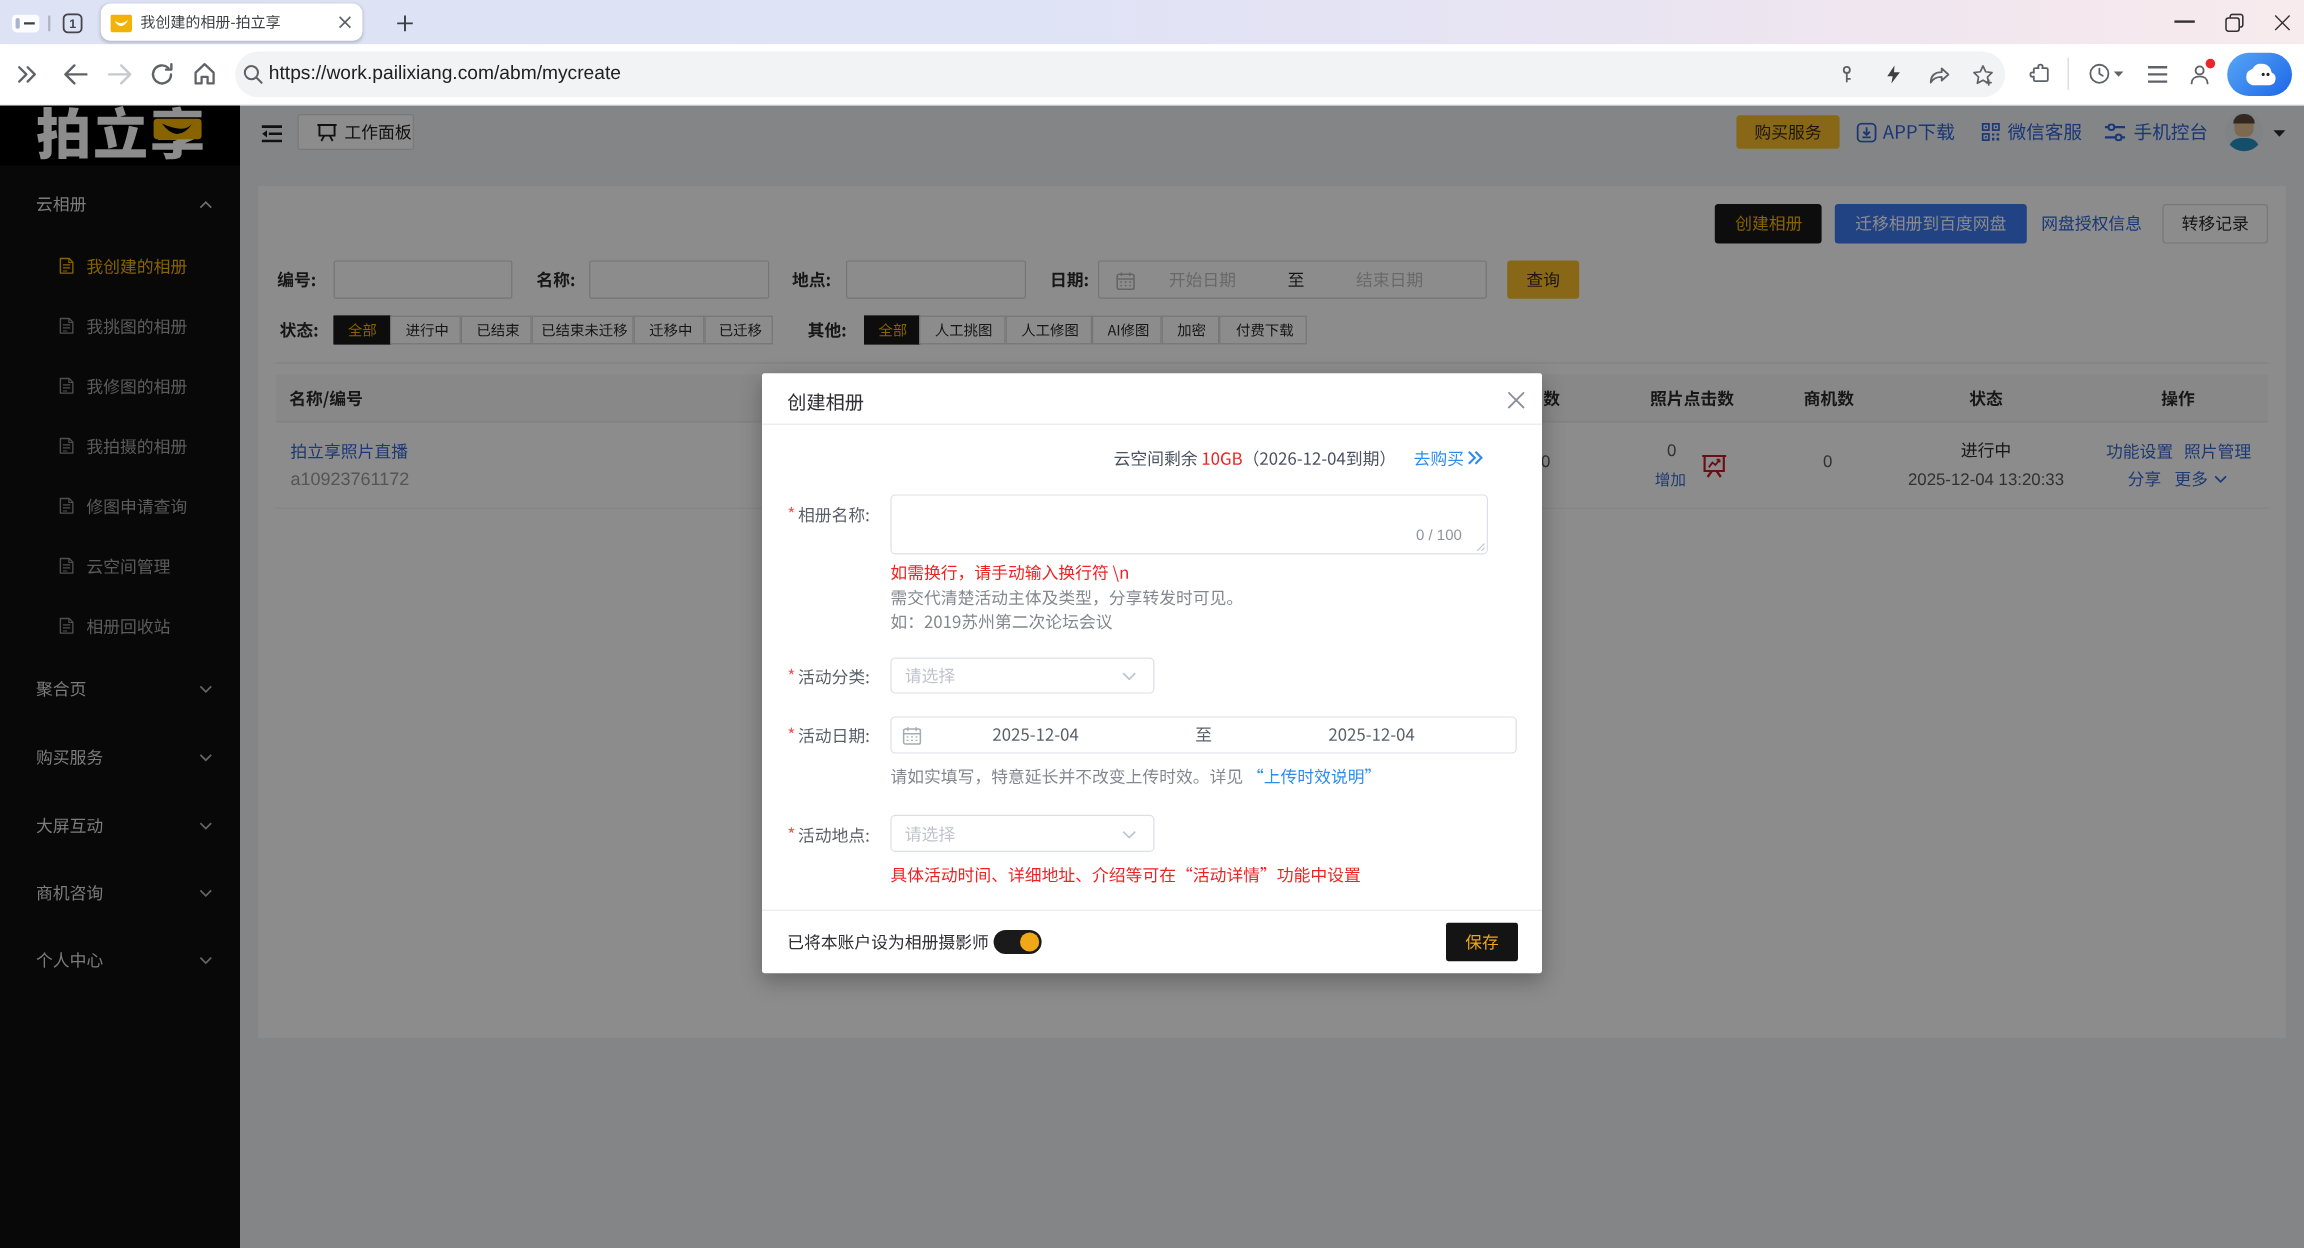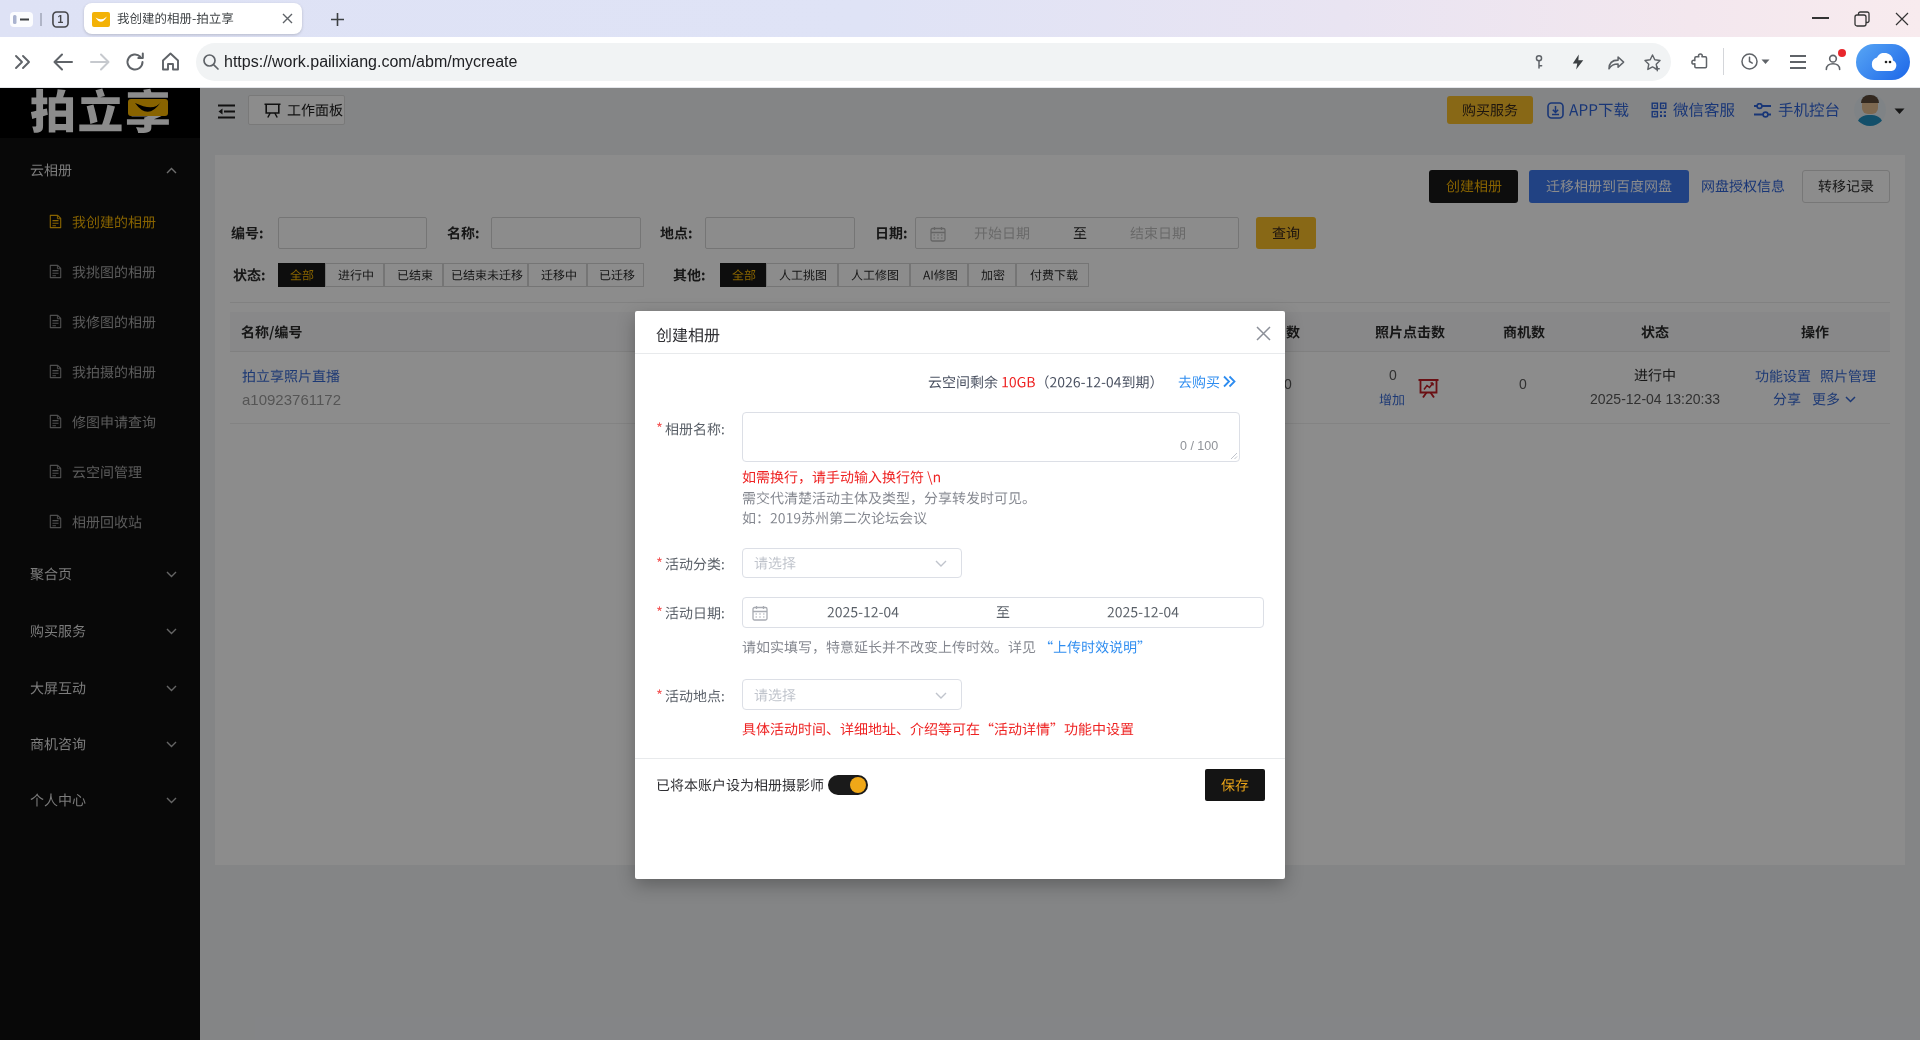--- a/index.html
+++ b/index.html
@@ -1157,21 +1157,21 @@
             <use href="#g125" x="250"></use>
           </g>
         </g>
       </svg>
     </div>
     <svg style="position:absolute;left:1845px;top:308px" width="11" height="7" viewBox="0 0 11 7">
 <path d="M1 1L5.5 5.5L10 1" stroke="#3568d4" stroke-width="1.5" fill="none"></path>
     </svg>
   </div>
 <div style="position:absolute;left:0;top:88px;width:1920px;height:952px;background:rgba(0,0,0,0.45)"></div>
-<div style="position:absolute;left:635px;top:311px;width:650px;height:568px;background:#fff;border-radius:2px;box-shadow:0 6px 18px rgba(0,0,0,.28)">
+<div style="position:absolute;left:635px;top:311px;width:650px;height:500px;background:#fff;border-radius:2px;box-shadow:0 6px 18px rgba(0,0,0,.28)">
     <div style="position:absolute;left:21px;top:16.0px;line-height:0;">
       <svg style="width:64.0px;height:16px;overflow:visible" viewBox="0 0 1000 250">
         <g transform="translate(0,220) scale(1,-1)">
           <g fill="#2f2f33">
             <use href="#g1" x="0"></use>
             <use href="#g2" x="250"></use>
             <use href="#g4" x="500"></use>
             <use href="#g5" x="750"></use>
           </g>
         </g>

